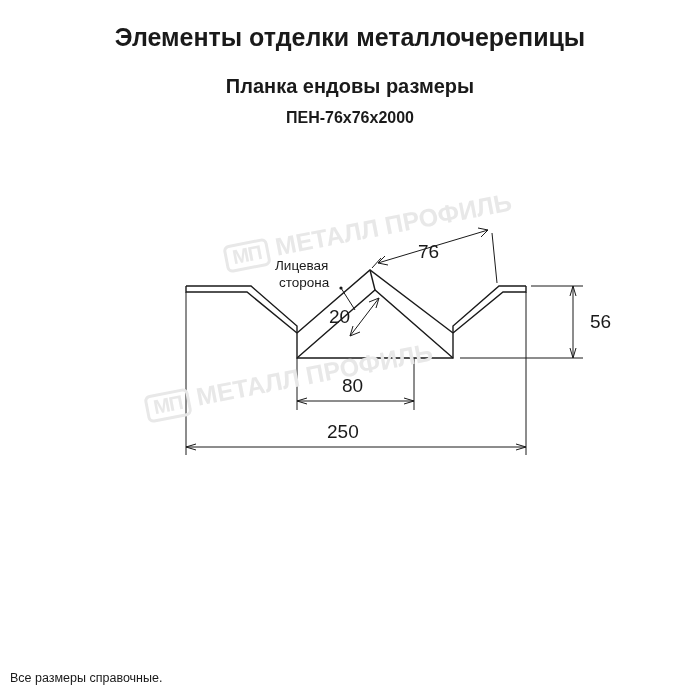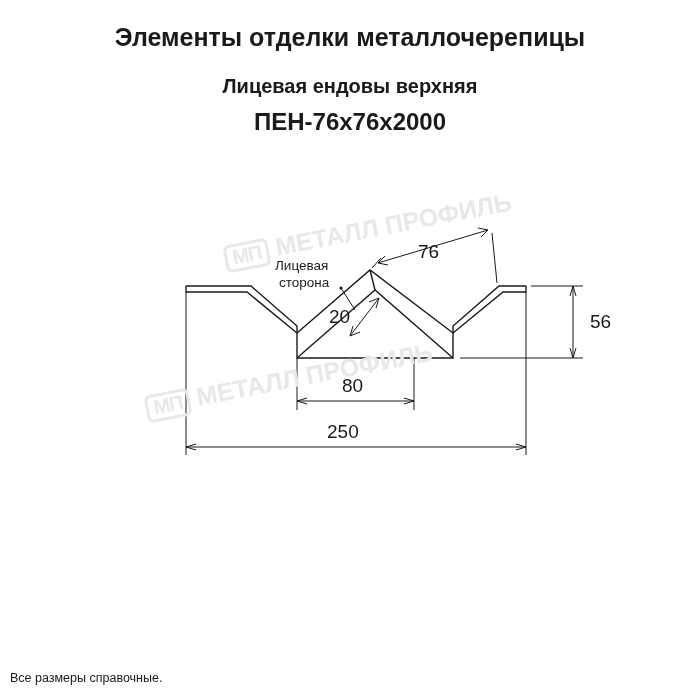--- a/index.html
+++ b/index.html
@@ -37,21 +37,21 @@
     margin: 0;
   }
   .sub-title {
     font-size: 20px;
     font-weight: bold;
     margin: 0;
     margin-top: 22px;
     line-height: 1.2;
   }
   .code-title {
-    font-size: 24px;
+    font-size: 16px;
     font-weight: bold;
     margin: 0;
     margin-top: 10px;
     line-height: 1.2;
   }
 
   .drawing {
     position: absolute;
     top: 170px;
     left: 0;
@@ -120,21 +120,21 @@
   .thin { stroke-width: 1; }
   .thick { stroke-width: 1.4; }
 </style>
 </head>
 <body>
 
 <div class="page">
 
   <div class="title-block">
     <h1 class="main-title">Элементы отделки металлочерепицы</h1>
-    <h2 class="sub-title">Лицевая ендовы верхняя</h2>
+    <h2 class="sub-title">Планка ендовы размеры</h2>
     <h3 class="code-title">ПЕН-76х76х2000</h3>
   </div>
 
   <div class="drawing">
     <svg width="700" height="330" viewBox="0 0 700 330">
 
       <g>
 
         <path class="line thick" d="M 186,116 L 251,116 L 297,156 L 297,188 L 453,188 L 453,156 L 499,116 L 526,116" stroke="#1a1a1a"></path>
 

